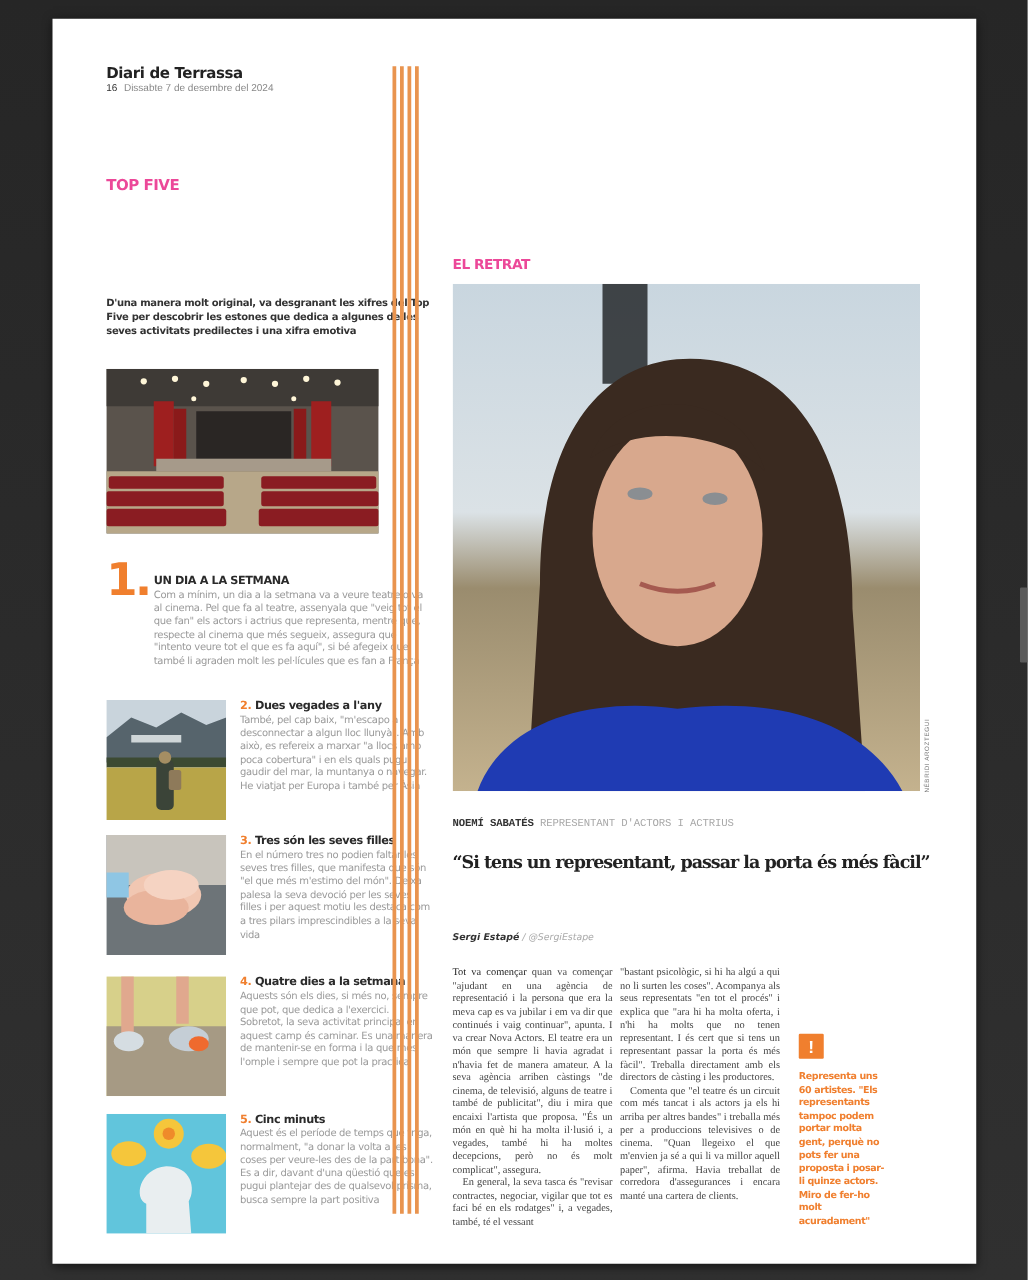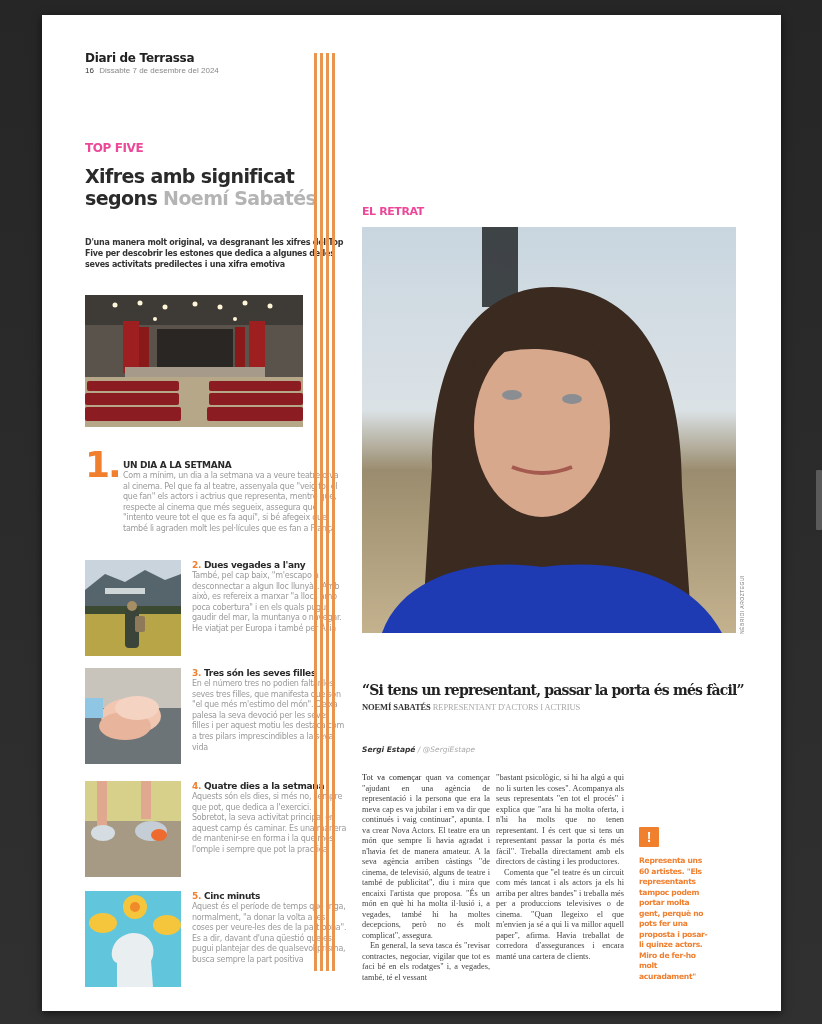--- a/index.html
+++ b/index.html
@@ -47,21 +47,21 @@
   .divider span { width: 3px; height: 100%; background: #e9944f; }
 
   
   .gent { position: absolute; left: 308px; top: 32px; font-family: "DejaVu Sans", sans-serif; font-weight: bold; font-size: 72px; color: #f07f2e; letter-spacing: -2px; line-height: 72px; }
   .deterrassa { position: absolute; left: 310px; top: 118px; font-family: "DejaVu Sans", sans-serif; font-weight: bold; font-size: 33px; color: #f07f2e; letter-spacing: -1.4px; line-height: 36px; }
   .elretrat-label { left: 320px; top: 190px; font-size: 11px; }
 
   .portrait { position: absolute; left: 320px; top: 212px; width: 374px; height: 406px; overflow: hidden; }
   .photo-credit { position: absolute; left: 697px; top: 560px; font-size: 5px; color: #777; writing-mode: vertical-rl; transform: rotate(180deg); letter-spacing: 0.5px; }
 
-  .kicker { position: absolute; left: 320px; top: 639px; font-family: Liberation Serif, serif; font-size: 8.5px; letter-spacing: -0.1px; margin-top: 48px; }
+  .kicker { position: absolute; left: 320px; top: 639px; font-family: Liberation Mono, monospace; font-size: 8.5px; letter-spacing: -0.1px; }
   .kicker .name { font-weight: bold; color: #333; }
   .kicker .role { color: #a8a8a8; }
 
   .headline { position: absolute; left: 320px; top: 662px; width: 400px; font-family: "DejaVu Serif", serif; font-weight: bold; font-size: 14px; line-height: 27px; color: #222; letter-spacing: -0.8px; }
 
   .byline { position: absolute; left: 320px; top: 730px; font-family: "DejaVu Sans", sans-serif; font-size: 7.5px; font-style: italic; }
   .byline .author { font-weight: bold; color: #333; }
   .byline .sep, .byline .handle { color: #aaa; }
 
   .article-col { position: absolute; top: 758px; width: 128px; font-family: "Liberation Serif", serif; font-size: 8.3px; line-height: 10.5px; color: #444; text-align: justify; }
@@ -83,24 +83,20 @@
 
   <div class="masthead">
     <div class="brand">Diari de Terrassa</div>
     <div class="dateline">
       <span class="pg">16</span>
       <span>Dissabte 7 de desembre del 2024</span>
     </div>
   </div>
 
   <div class="section-label topfive-label">TOP FIVE</div>
-  <div class="left-title">
-    <span>Xifres amb significat segons</span>
-    <span class="grey">Noemí Sabatés</span>
-  </div>
   <div class="intro">D'una manera molt original, va desgranant les xifres del Top Five per descobrir les estones que dedica a algunes de les seves activitats predilectes i una xifra emotiva</div>
 
   <div class="theatre-img">
     <svg width="218" height="132" viewBox="0 0 218 132">
       <rect width="218" height="132" fill="#5a534c"></rect>
       <rect x="0" y="0" width="218" height="30" fill="#3e3a36"></rect>
       <g fill="#fff6d8">
         <circle cx="30" cy="10" r="2.5"></circle>
           <circle cx="55" cy="8" r="2.5"></circle>
           <circle cx="80" cy="12" r="2.5"></circle>

